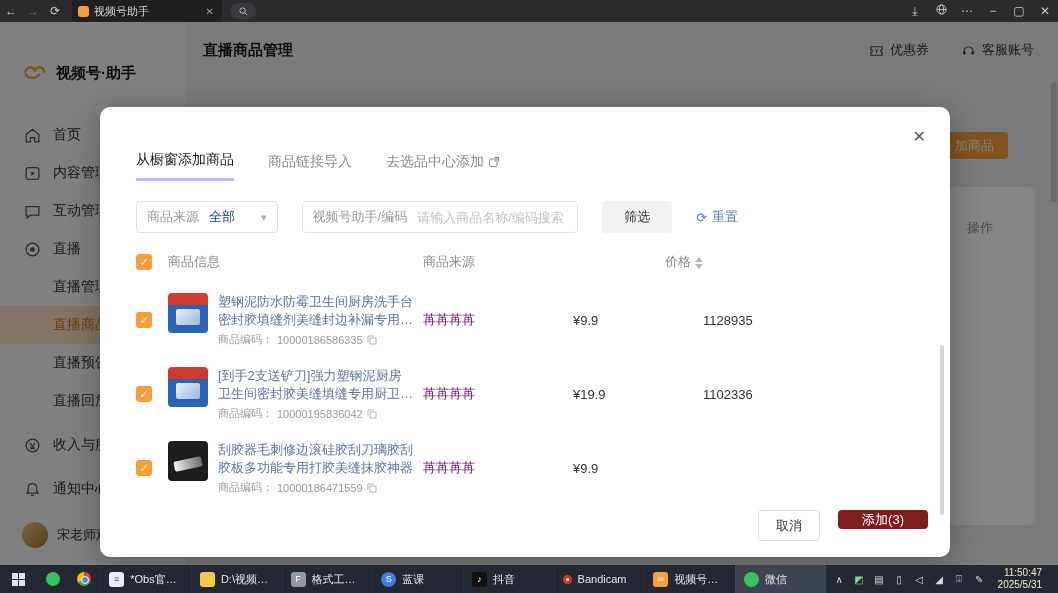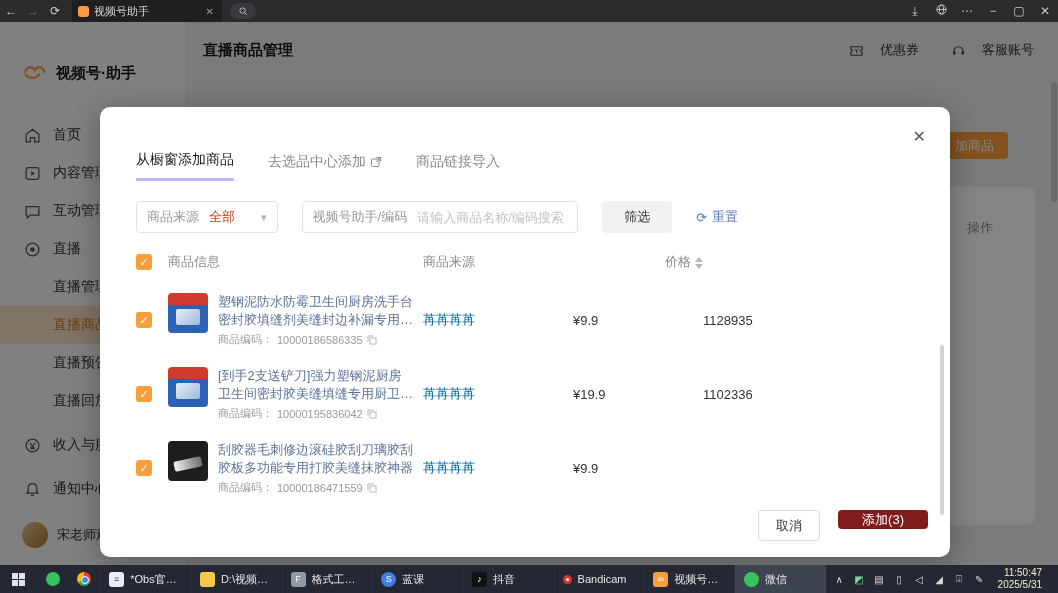--- a/index.html
+++ b/index.html
@@ -30,40 +30,40 @@
   .side-sub { padding-left:53px; height:38px; display:flex; align-items:center; font-size:14px; color:#333; cursor:pointer; }
   .side-sub.active { background:rgba(250,157,59,.28); color:#c97a1a; }
   .side-gap { height:6px; }
   .side-user { display:flex; align-items:center; padding-left:22px; margin-top:14px; }
   .avatar { width:26px; height:26px; border-radius:50%; background:linear-gradient(135deg,#e8c08a,#a8762f); margin-right:9px; flex:0 0 auto; }
 
   .main { position:absolute; left:185px; right:0; top:0; bottom:0; }
   .main-header { display:flex; align-items:center; height:56px; padding:0 24px 0 18px; }
   .page-title { font-size:15px; font-weight:bold; color:#1a1a1a; }
   .header-right { margin-left:auto; display:flex; align-items:center; gap:32px; }
-  .header-link { display:flex; align-items:center; gap:16px; color:#333; font-size:13px; cursor:pointer; }
+  .header-link { display:flex; align-items:center; gap:6px; color:#333; font-size:13px; cursor:pointer; }
   .header-link svg { color:#444; }
 
   .content-card { position:absolute; left:15px; right:23px; top:165px; bottom:40px; background:#fff; border-radius:8px; }
   .bg-action-header { position:absolute; right:42px; top:32px; color:#888; font-size:13px; }
   .bg-add-btn { position:absolute; right:50px; top:110px; height:27px; padding:0 14px; background:#fa9d3b; color:#fff; border:none; border-radius:4px; font-size:13px; line-height:27px; }
   .page-scrollbar { position:absolute; right:1px; top:60px; width:6px; height:120px; background:#c9c9c9; border-radius:3px; }
 
   .overlay { position:absolute; inset:0; background:rgba(0,0,0,.48); z-index:5; }
 
   
   .modal { position:absolute; left:100px; top:85px; width:850px; height:450px; background:#fff; border-radius:10px; z-index:10; box-shadow:0 6px 30px rgba(0,0,0,.3); }
   .modal-close { position:absolute; top:22px; right:24px; font-size:16px; color:#555; cursor:pointer; line-height:1; }
   .modal-tabs { display:flex; gap:34px; padding:44px 36px 0 36px; }
   .m-tab { font-size:14px; color:#8a8a8a; padding-bottom:9px; cursor:pointer; display:flex; align-items:center; gap:4px; }
   .m-tab.active { color:#1a1a1a; font-weight:normal; border-bottom:3px solid #c4b5fd; }
   .filters { display:flex; align-items:center; padding:20px 36px 0 36px; gap:24px; }
   .f-control { display:flex; align-items:center; border:1px solid #e2e2e2; border-radius:4px; height:32px; padding:0 10px; background:#fff; }
   .f-label { color:#999; font-size:13px; margin-right:10px; white-space:nowrap; }
-  .f-value { color:#c2410c; font-size:13px; margin-right:26px; }
+  .f-value { color:#0c4a6e; font-size:13px; margin-right:26px; }
   .f-chevron { color:#b0b0b0; font-size:11px; }
   .f-input { border:none; outline:none; font-size:13px; width:150px; font-family:inherit; }
   .f-input::placeholder { color:#c2c2c2; }
   .filter-btn { height:32px; padding:0 22px; background:#f2f2f2; border:none; border-radius:4px; font-size:13px; color:#333; cursor:pointer; }
   .reset-btn { display:flex; align-items:center; gap:5px; color:#5b79b8; font-size:13px; cursor:pointer; background:none; border:none; }
 
   .grid-row { display:grid; grid-template-columns:32px 255px 150px 130px 1fr; padding:0 62px 0 36px; align-items:center; }
   .table-head { height:42px; margin-top:8px; color:#8a8a8a; font-size:13px; }
   .th-right { text-align:right; }
   .sort-icon { display:inline-flex; flex-direction:column; gap:2px; margin-left:4px; vertical-align:middle; }
@@ -75,21 +75,21 @@
   .prod-info { display:flex; gap:10px; }
   .thumb { width:40px; height:40px; border-radius:4px; flex:0 0 auto; position:relative; overflow:hidden; }
   .thumb-blue { background:linear-gradient(180deg,#cf3b2d 0 30%,#2b62b5 30% 100%); }
   .thumb-blue::after { content:""; position:absolute; left:8px; top:16px; width:24px; height:16px; background:linear-gradient(135deg,#e8eef8,#9db8dd); border-radius:2px; }
   .thumb-dark { background:#1d1d1f; }
   .thumb-dark::after { content:""; position:absolute; left:6px; top:18px; width:28px; height:10px; background:linear-gradient(90deg,#f1f1f1,#6d6d6d); transform:rotate(-12deg); border-radius:2px; }
   .prod-text { min-width:0; }
   .prod-title { color:#5b7299; font-size:13px; line-height:1.35; width:196px; display:-webkit-box; -webkit-line-clamp:2; -webkit-box-orient:vertical; overflow:hidden; cursor:pointer; }
   .prod-code { color:#9a9a9a; font-size:11px; margin-top:4px; display:flex; align-items:center; gap:4px; }
   .copy-icon { color:#b5b5b5; cursor:pointer; }
-  .cell-source { color:#0369a1; font-size:13px; }
+  .cell-source { color:#701a75; font-size:13px; }
   .cell-right { text-align:left; color:#333; font-size:13px; }
   .modal-scrollbar { position:absolute; right:6px; top:238px; width:4px; height:170px; background:#d4d4d4; border-radius:2px; }
   .modal-footer { position:absolute; right:22px; bottom:16px; display:flex; gap:18px; }
   .btn-cancel { height:31px; padding:0 17px; background:#fff; border:1px solid #ddd; border-radius:4px; font-size:13px; color:#333; cursor:pointer; }
   .btn-confirm { height:19px; padding:0 24px; background:#7f1d1d; border:none; border-radius:4px; font-size:13px; color:#fff; cursor:pointer; }
 
   
   .taskbar { height:28px; background:#242833; display:flex; align-items:stretch; color:#e8e8e8; }
   .tb-start { width:38px; display:flex; align-items:center; justify-content:center; cursor:pointer; }
   .tb-icon-btn { width:32px; display:flex; align-items:center; justify-content:center; cursor:pointer; }
@@ -242,28 +242,28 @@
   <div class="overlay"></div>
 
   <div class="modal">
     <span class="modal-close">✕</span>
 
     <div class="modal-tabs">
       <span class="m-tab active">
         <span>从橱窗添加商品</span>
       </span>
       <span class="m-tab">
+        <span>商品链接导入</span>
+      </span>
+      <span class="m-tab">
         <span>去选品中心添加</span>
         <svg width="12" height="12" viewBox="0 0 12 12">
             <rect x="1.5" y="3" width="7.5" height="7.5" rx="1" fill="none" stroke="#8a8a8a"></rect>
             <path d="M6.5 1.5h4v4M10.5 1.5 6 6" fill="none" stroke="#8a8a8a"></path>
           </svg>
-      </span>
-      <span class="m-tab">
-        <span>商品链接导入</span>
       </span>
     </div>
 
     <div class="filters">
       <div class="f-control">
         <span class="f-label">商品来源</span>
         <span class="f-value">全部</span>
         <span class="f-chevron">▾</span>
       </div>
       <div class="f-control">

